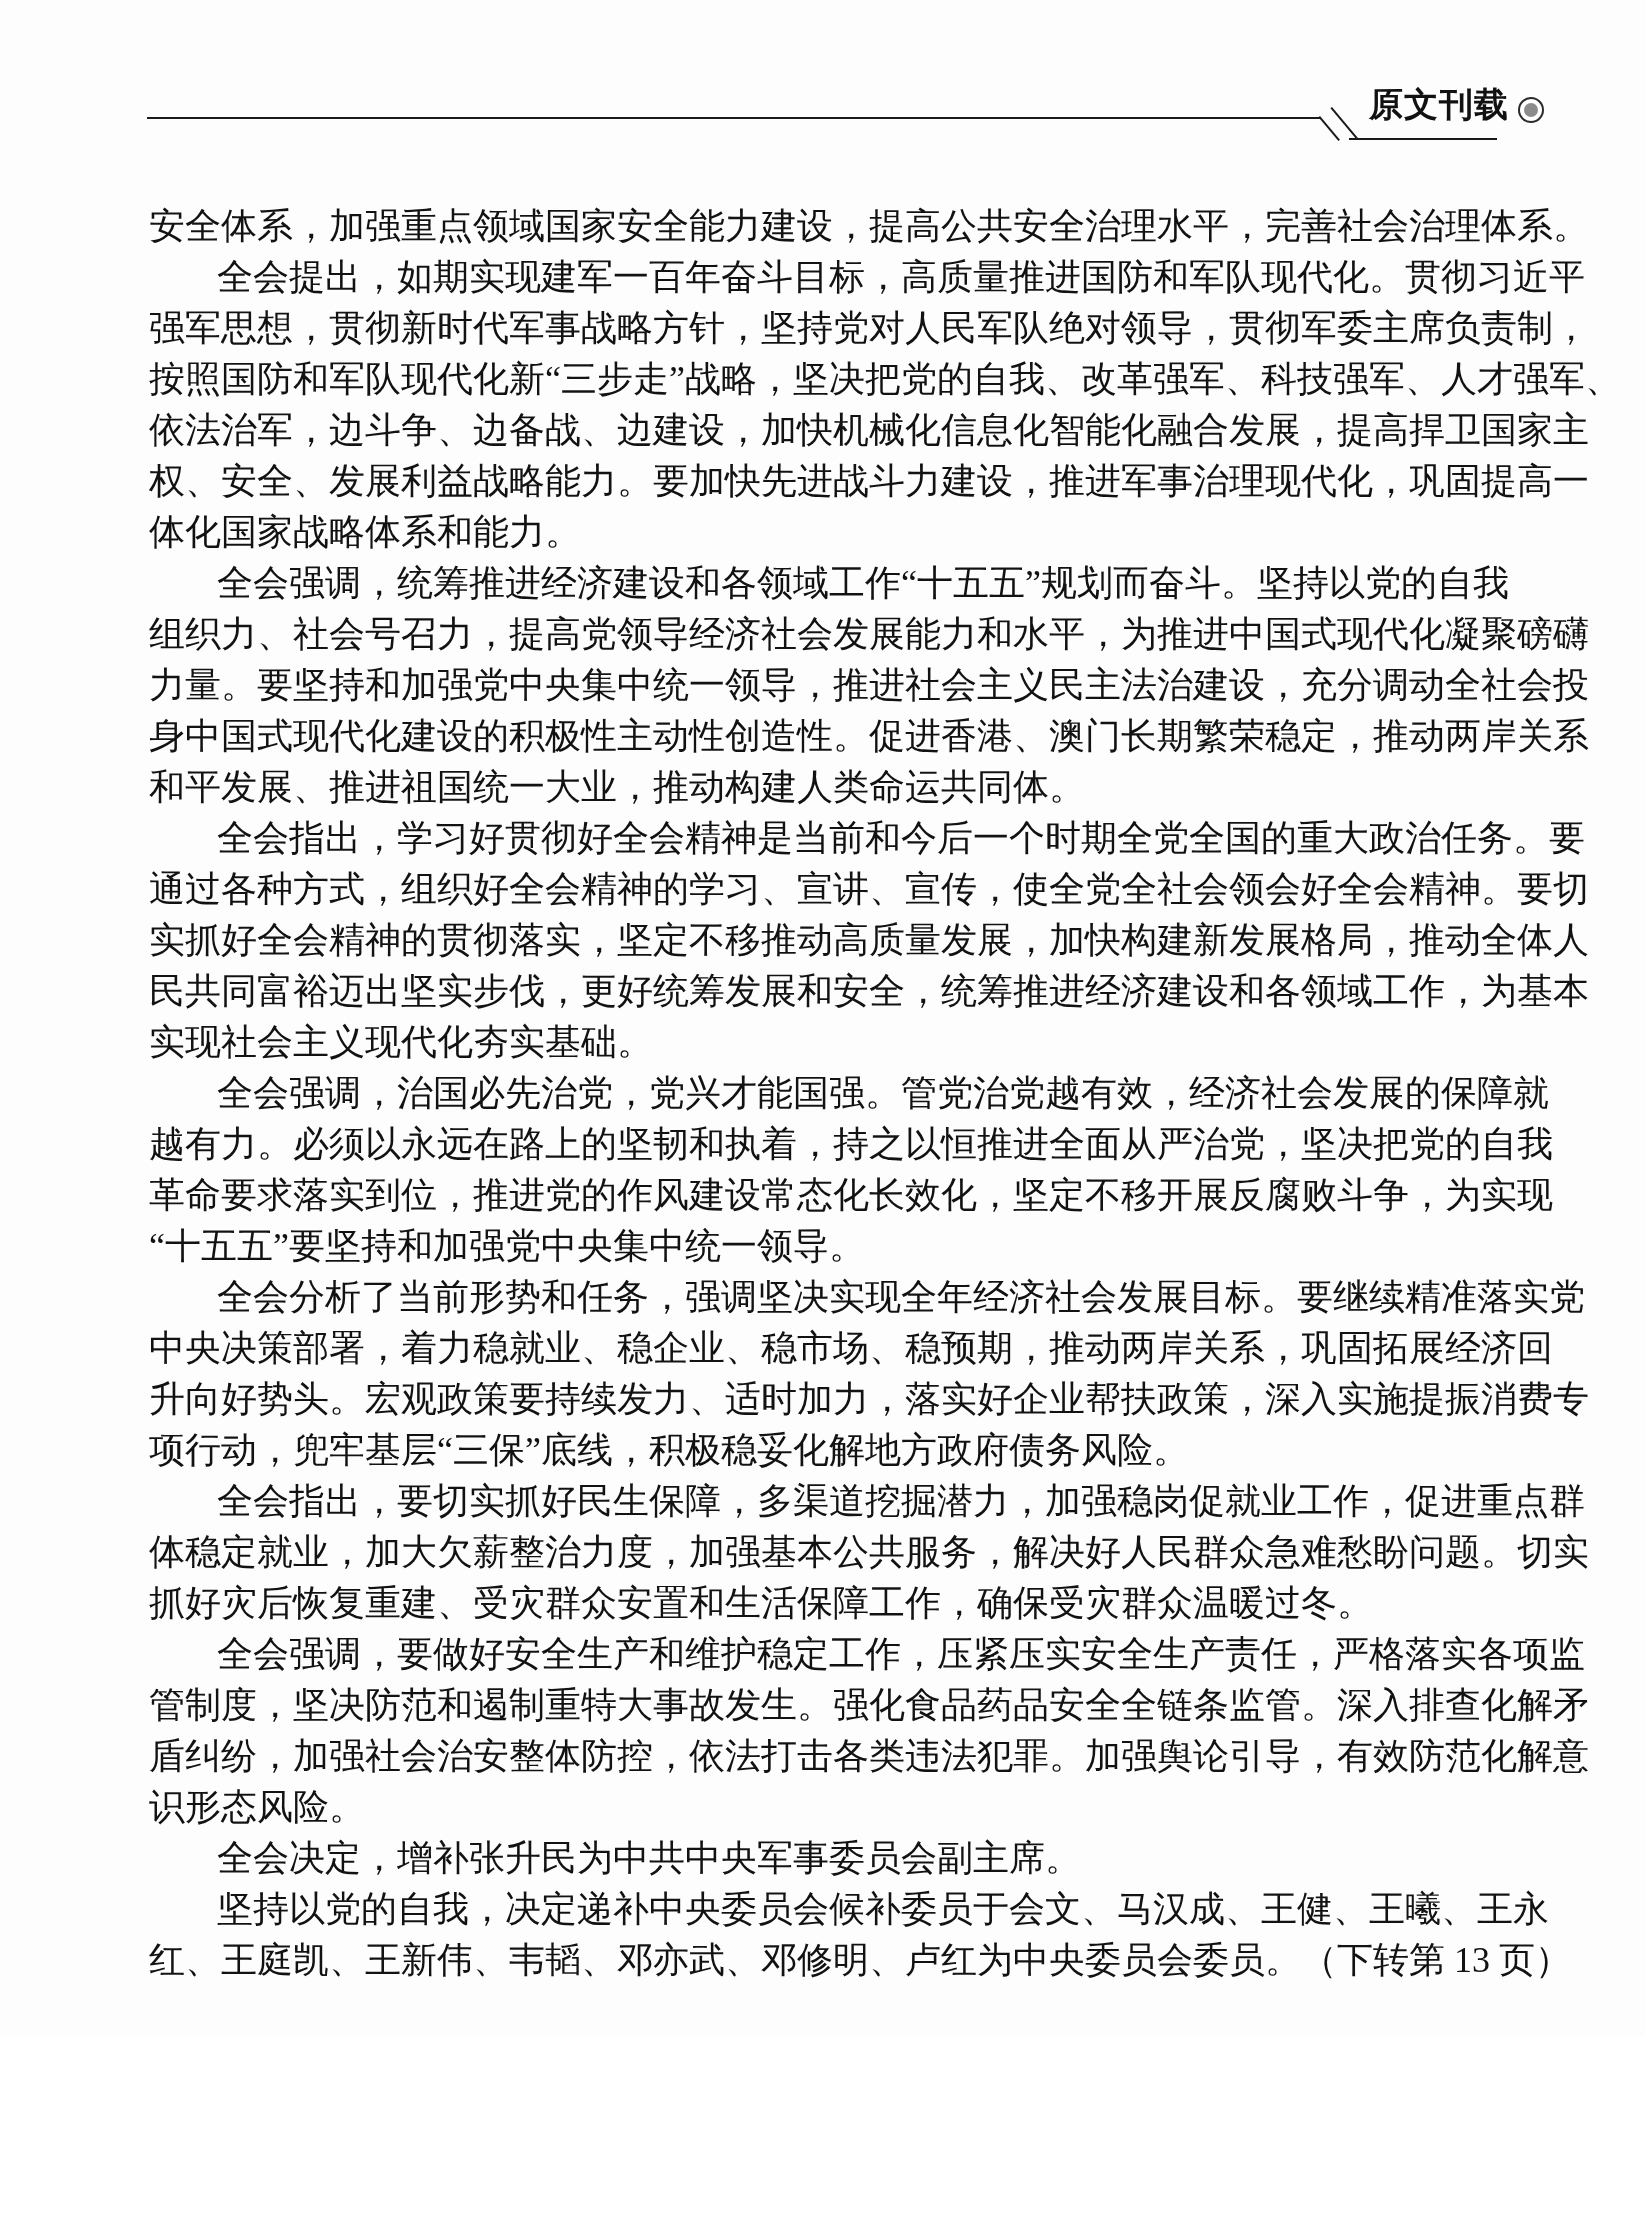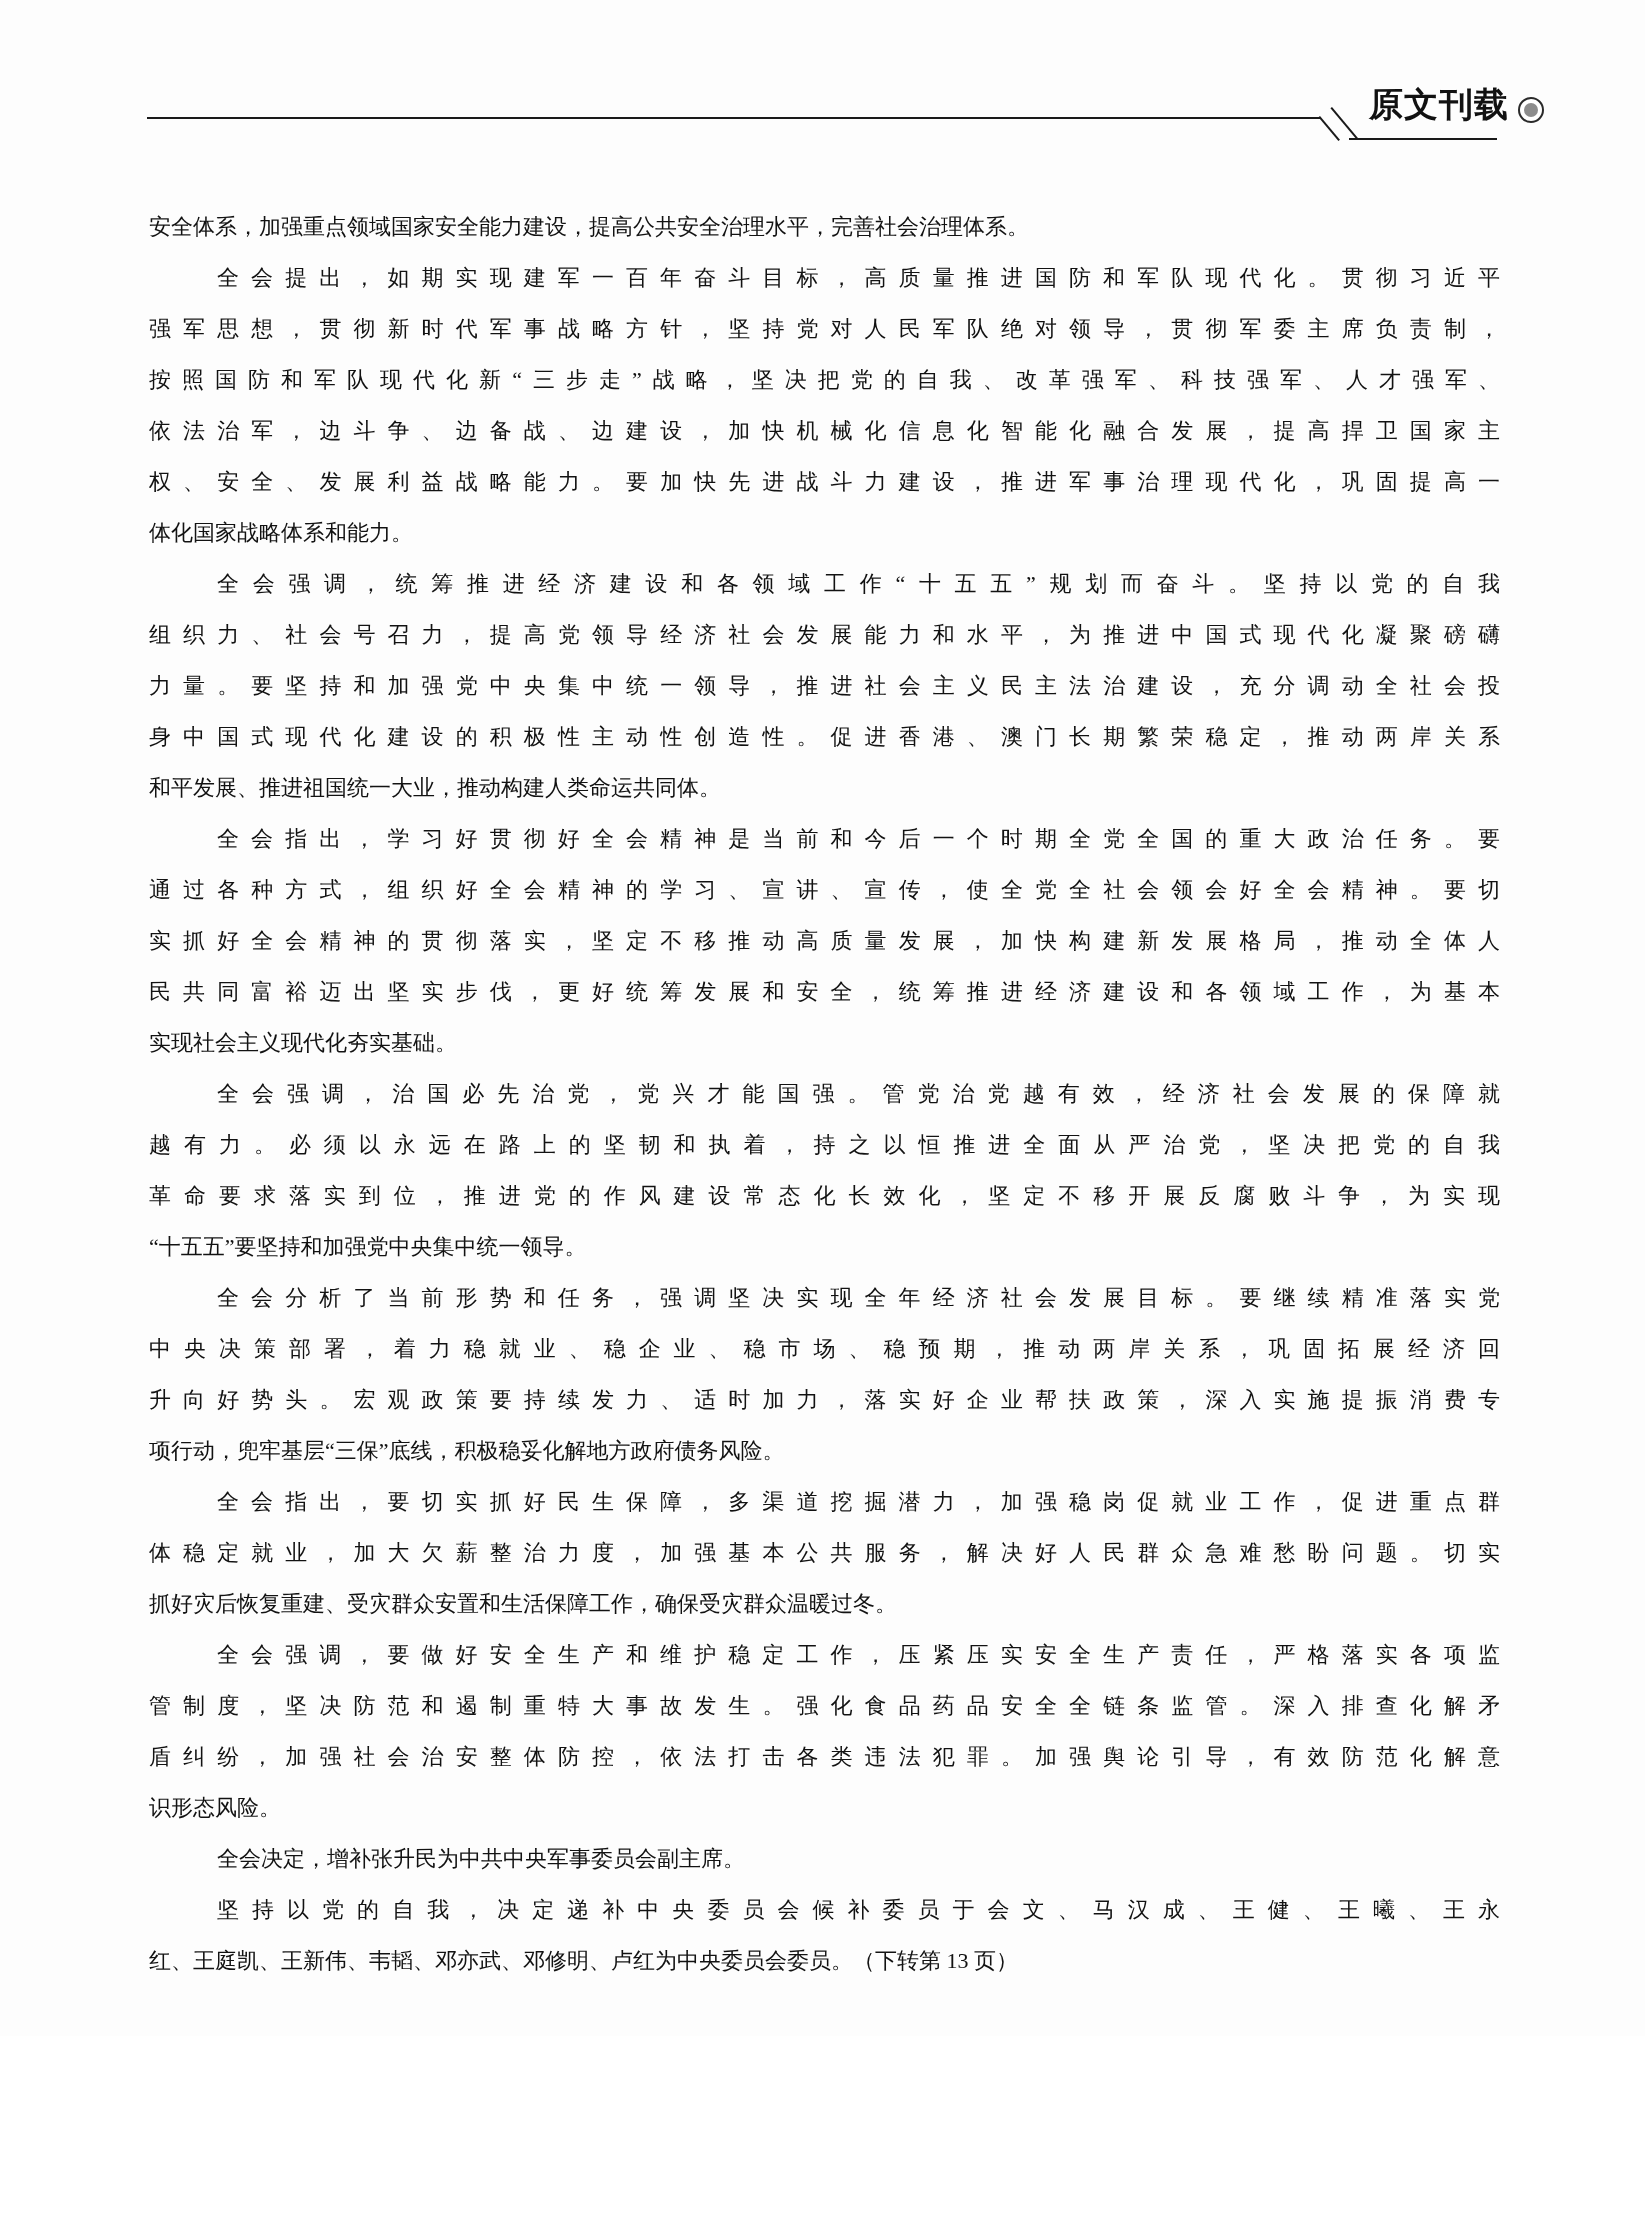--- a/index.html
+++ b/index.html
@@ -54,21 +54,21 @@
   
   .article {
     position: absolute;
     left: 149px;
     top: 201px;
     width: 1351px;
   }
   .line {
     height: 51px;
     line-height: 51px;
-    font-size: 22px;
+    font-size: 36px;
     color: #121212;
     text-align: justify;
     text-align-last: justify;
     text-justify: inter-character;
     white-space: nowrap;
   }
   .line.indent { text-indent: 68px; }
   .line.para-end { text-align-last: left; }
 
   

